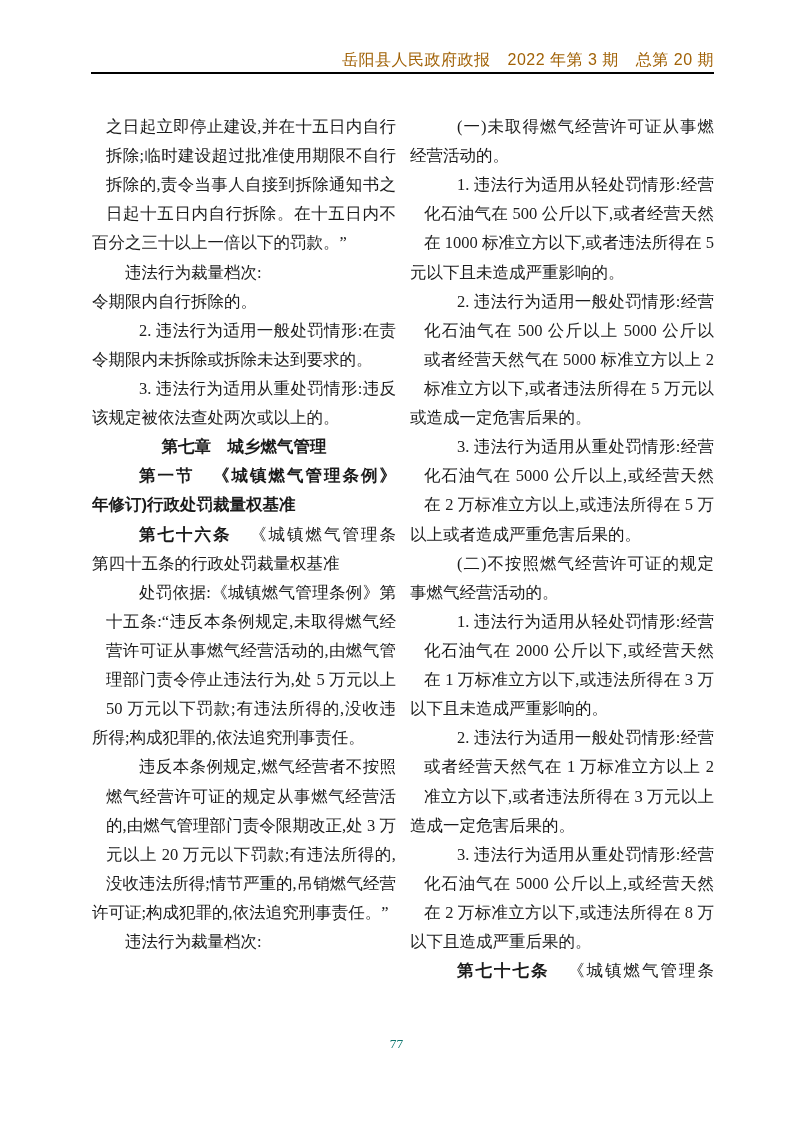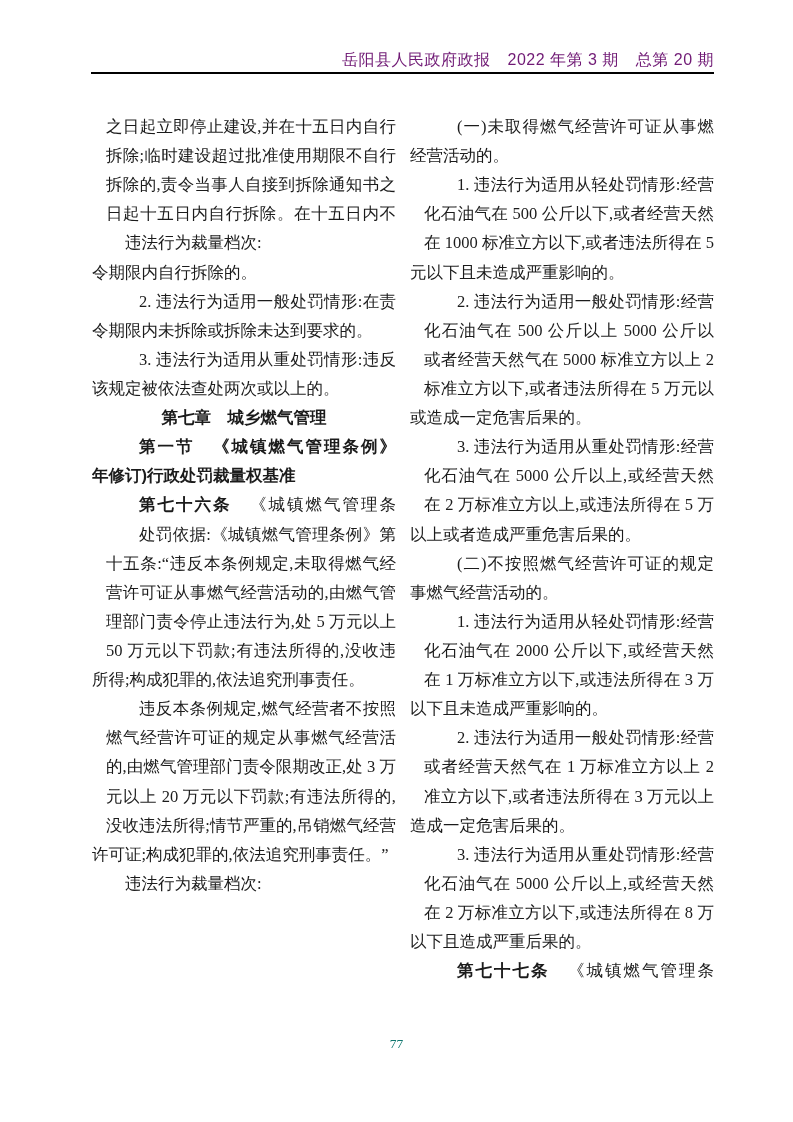--- a/index.html
+++ b/index.html
@@ -11,21 +11,21 @@
     font-family:"Liberation Serif","DejaVu Serif",serif;
     overflow:hidden;
   }
   .header {
     position:absolute;
     top:50px; left:92px; width:622px;
     text-align:right;
     font-family:"Liberation Sans","DejaVu Sans",sans-serif;
     font-size:16px;
     letter-spacing:0.5px;
-    color:#701a75;
+    color:#a16207;
     white-space:nowrap;
   }
   .header .hpart + .hpart { margin-left:17px; }
   .rule {
     position:absolute;
     left:91px; top:72px;
     width:623px; height:2px;
     background:#000;
   }
   .body {
@@ -70,30 +70,32 @@
   </div>
 
   <div class="rule"></div>
 
   <div class="body">
     <div class="col">
         <div class="line fill"><span>之日起立即停止建设,并在十五日内自行</span></div>
         <div class="line fill"><span>拆除;临时建设超过批准使用期限不自行</span></div>
         <div class="line fill"><span>拆除的,责令当事人自接到拆除通知书之</span></div>
         <div class="line fill"><span>日起十五日内自行拆除。在十五日内不自</span></div>
+        <div class="line"><span>百分之三十以上一倍以下的罚款。”</span></div>
         <div class="line indent"><span>违法行为裁量档次:</span></div>
         <div class="line"><span>令期限内自行拆除的。</span></div>
         <div class="line indent fill"><span>2. 违法行为适用一般处罚情形:在责</span></div>
         <div class="line"><span>令期限内未拆除或拆除未达到要求的。</span></div>
         <div class="line indent fill"><span>3. 违法行为适用从重处罚情形:违反</span></div>
         <div class="line"><span>该规定被依法查处两次或以上的。</span></div>
         <div class="line center bold"><span>第七章　城乡燃气管理</span></div>
         <div class="line indent fill bold"><span>第一节　《城镇燃气管理条例》(2016</span></div>
         <div class="line bold"><span>年修订)行政处罚裁量权基准</span></div>
         <div class="line indent fill"><span class="b">第七十六条</span><span>　《城镇燃气管理条例》</span></div>
+        <div class="line"><span>第四十五条的行政处罚裁量权基准</span></div>
         <div class="line indent fill"><span>处罚依据:《城镇燃气管理条例》第四</span></div>
         <div class="line fill"><span>十五条:“违反本条例规定,未取得燃气经</span></div>
         <div class="line fill"><span>营许可证从事燃气经营活动的,由燃气管</span></div>
         <div class="line fill"><span>理部门责令停止违法行为,处 5 万元以上</span></div>
         <div class="line fill"><span>50 万元以下罚款;有违法所得的,没收违法</span></div>
         <div class="line"><span>所得;构成犯罪的,依法追究刑事责任。</span></div>
         <div class="line indent fill"><span>违反本条例规定,燃气经营者不按照</span></div>
         <div class="line fill"><span>燃气经营许可证的规定从事燃气经营活动</span></div>
         <div class="line fill"><span>的,由燃气管理部门责令限期改正,处 3 万</span></div>
         <div class="line fill"><span>元以上 20 万元以下罚款;有违法所得的,</span></div>

